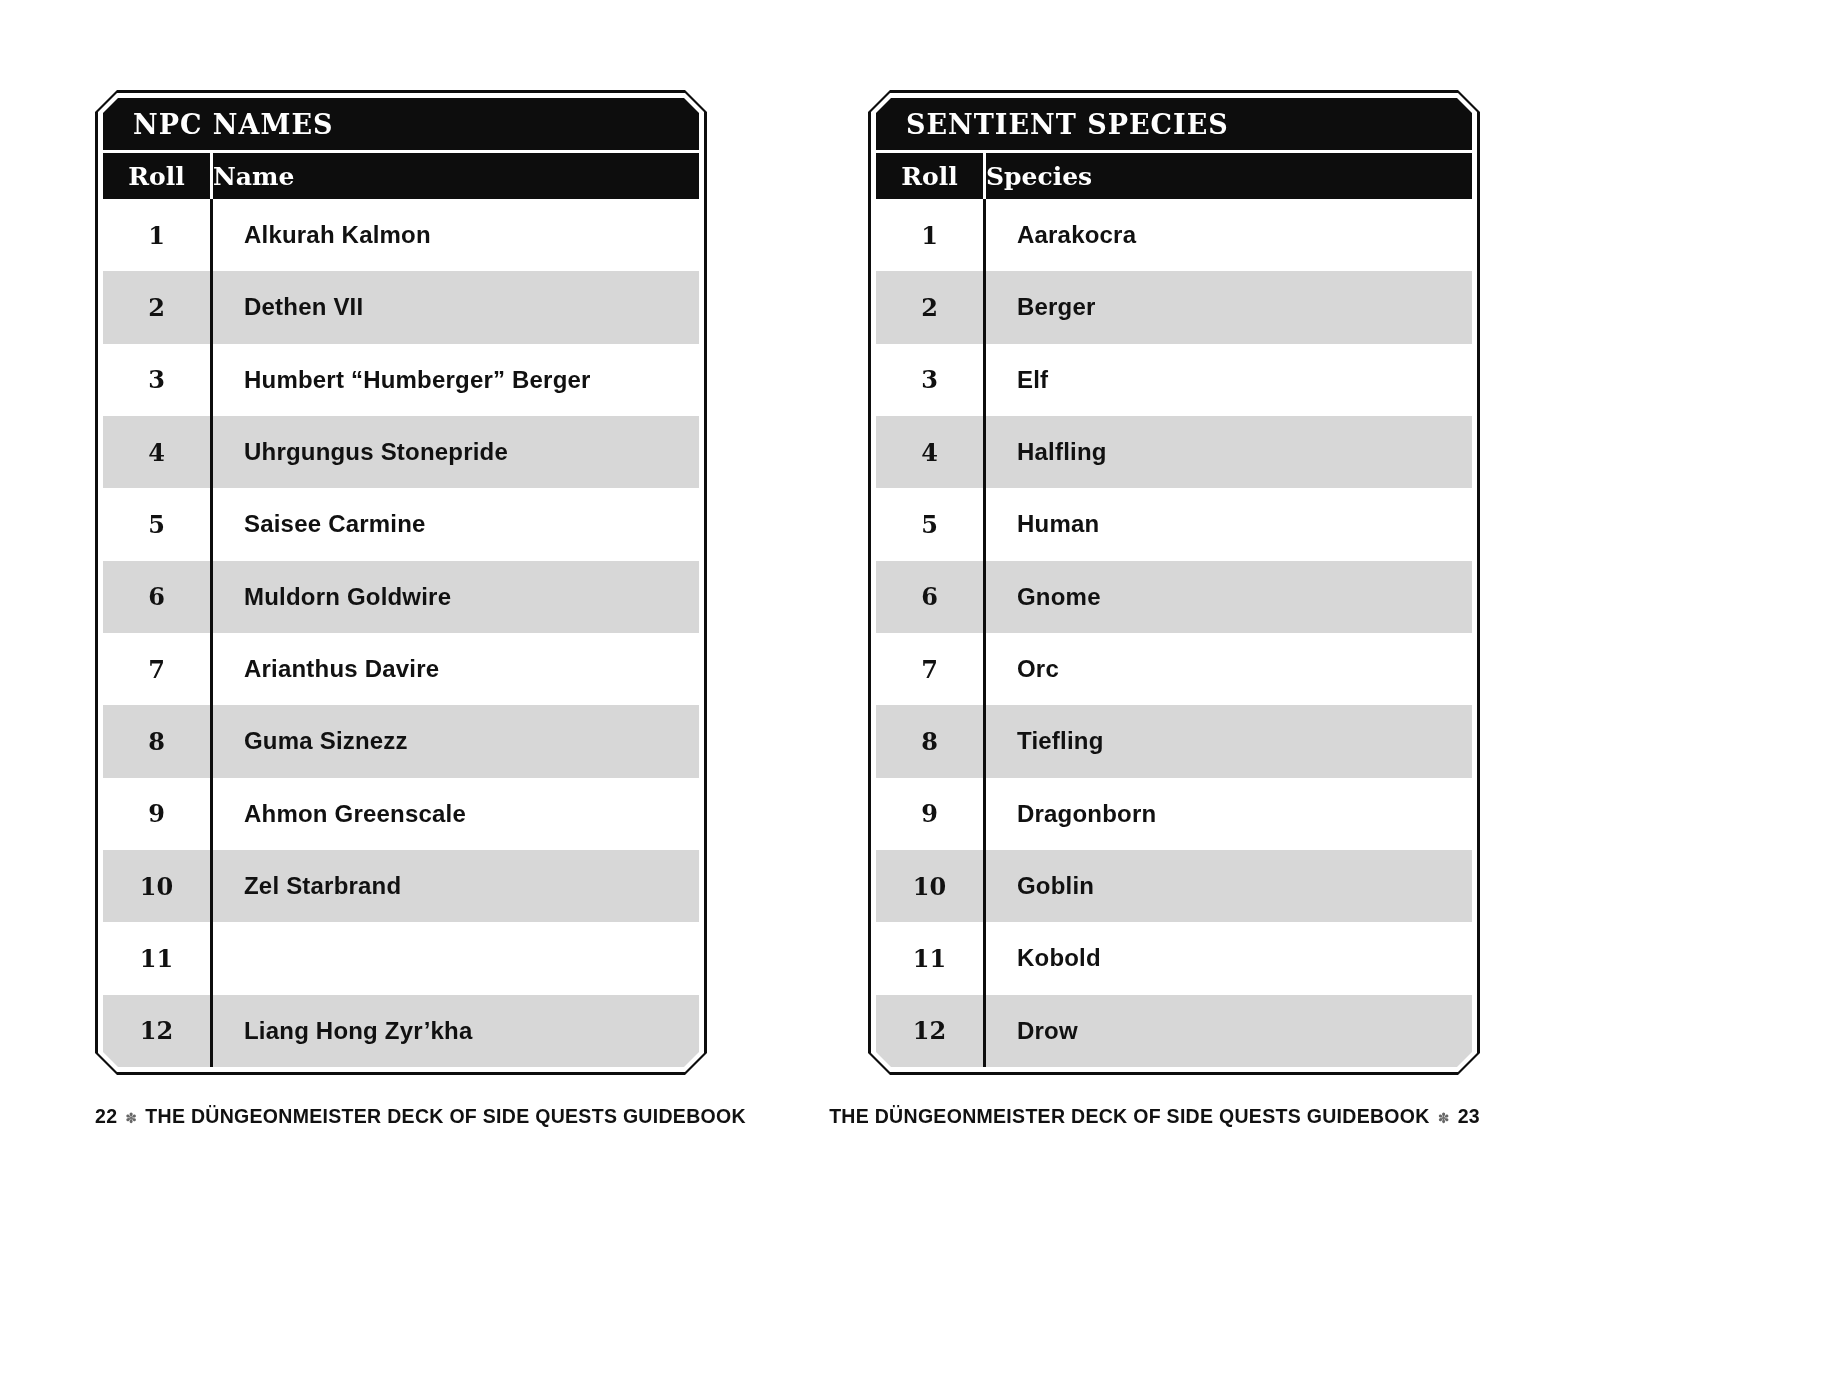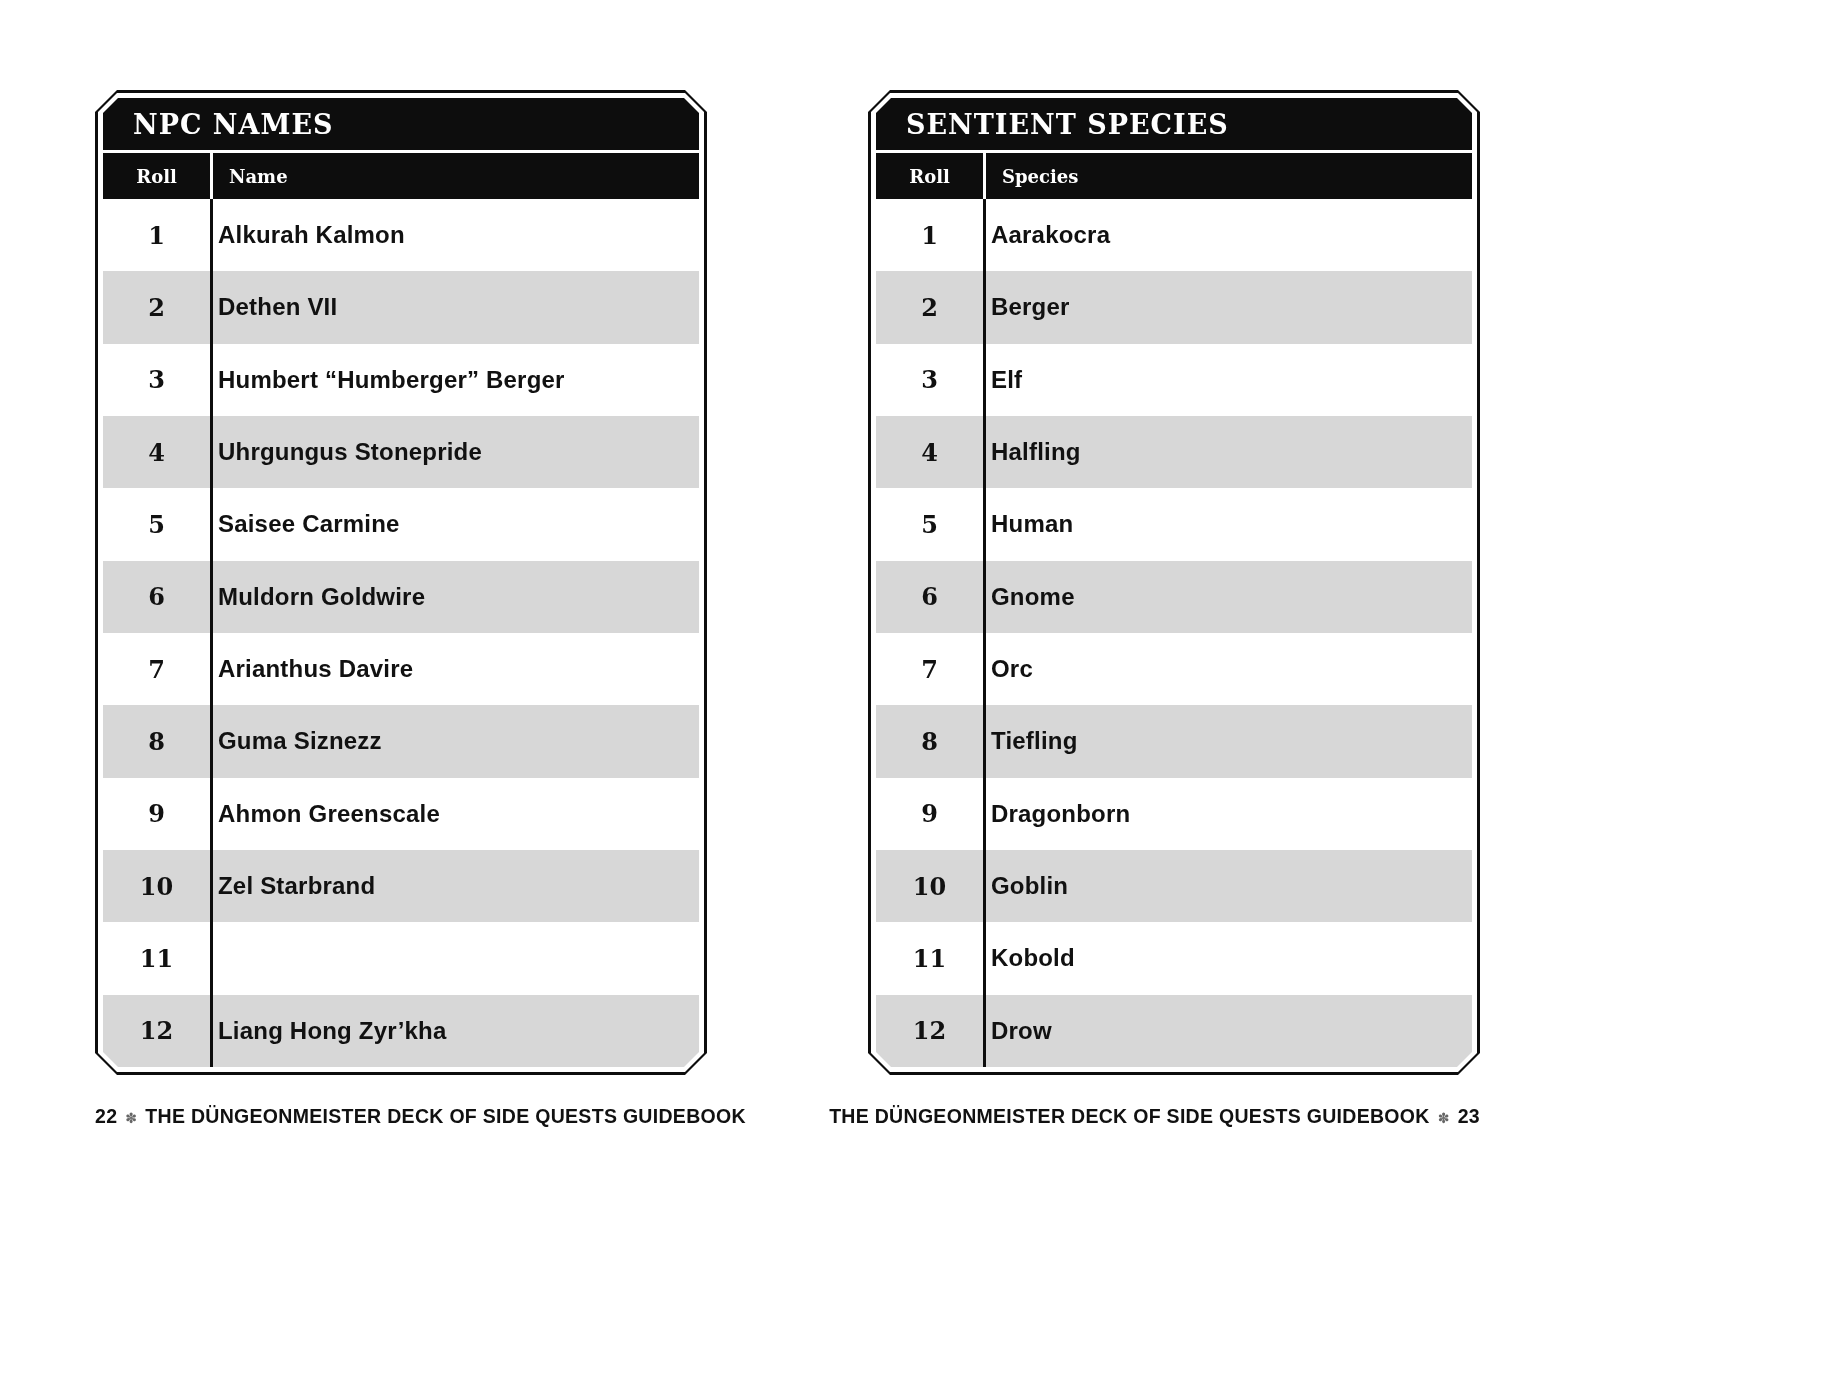--- a/index.html
+++ b/index.html
@@ -50,40 +50,40 @@
     padding-left: 30px;
     font-family: "DejaVu Serif", serif;
     font-weight: bold; font-size: 27px; letter-spacing: 1px;
   }
   .header-row {
     background: #0d0d0d; color: #fff;
     height: 49px; flex: 0 0 49px;
     border-top: 3px solid #ffffff;
     display: grid; grid-template-columns: 110px 1fr;
     font-family: "DejaVu Serif", serif;
-    font-weight: bold; font-size: 18px;
+    font-weight: bold; font-size: 25px;
   }
   .header-roll {
     display: flex; align-items: center; justify-content: center;
     border-right: 3px solid #ffffff;
   }
-  .header-name { display: flex; align-items: center; padding-left: 16px; border-radius: 22px; }
+  .header-name { display: flex; align-items: center; padding-left: 0; border-radius: 22px; }
 
   .rows { flex: 1 1 auto; display: flex; flex-direction: column; }
   .row  { flex: 1 1 0; display: grid; grid-template-columns: 110px 1fr; background: #ffffff; }
   .row.alt { background: #d7d7d7; }
   .cell.roll {
     display: flex; align-items: center; justify-content: center;
     border-right: 3px solid #0d0d0d;
     font-family: "DejaVu Serif", serif;
     font-weight: bold; font-size: 24px;
   }
   .cell.name {
     display: flex; align-items: center;
-    padding-left: 5px;
+    padding-left: 31px;
     font-family: "Liberation Sans", sans-serif;
     font-weight: bold; font-size: 24px; letter-spacing: 0.2px;
   }
 
   
   .footer {
     position: absolute; top: 1105px;
     font-family: "Liberation Sans", sans-serif;
     font-weight: bold; font-size: 19.5px; letter-spacing: 0.3px;
     color: #111; white-space: nowrap;

